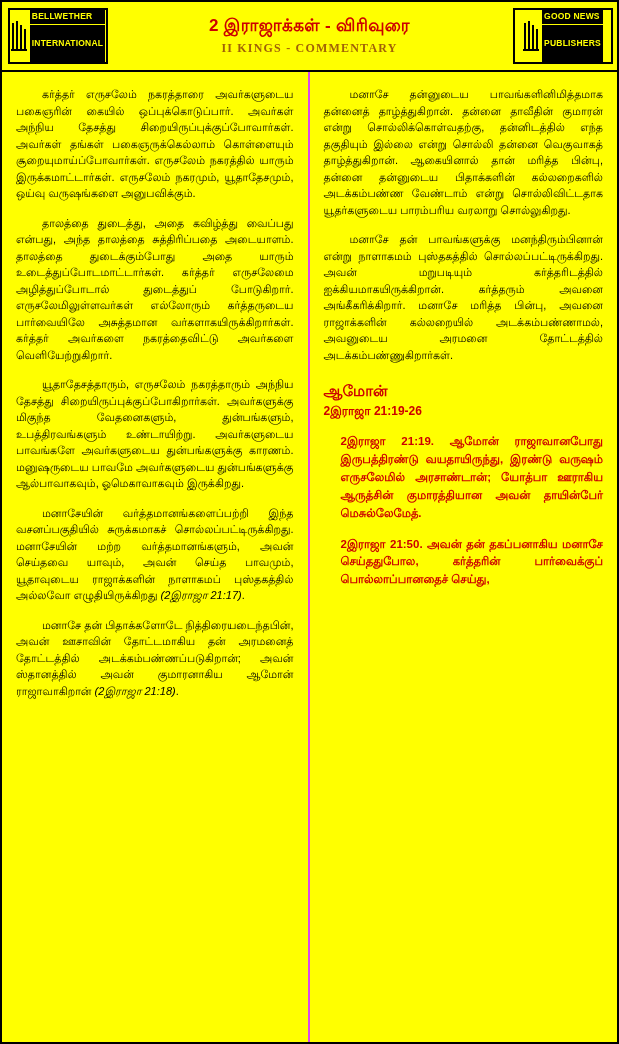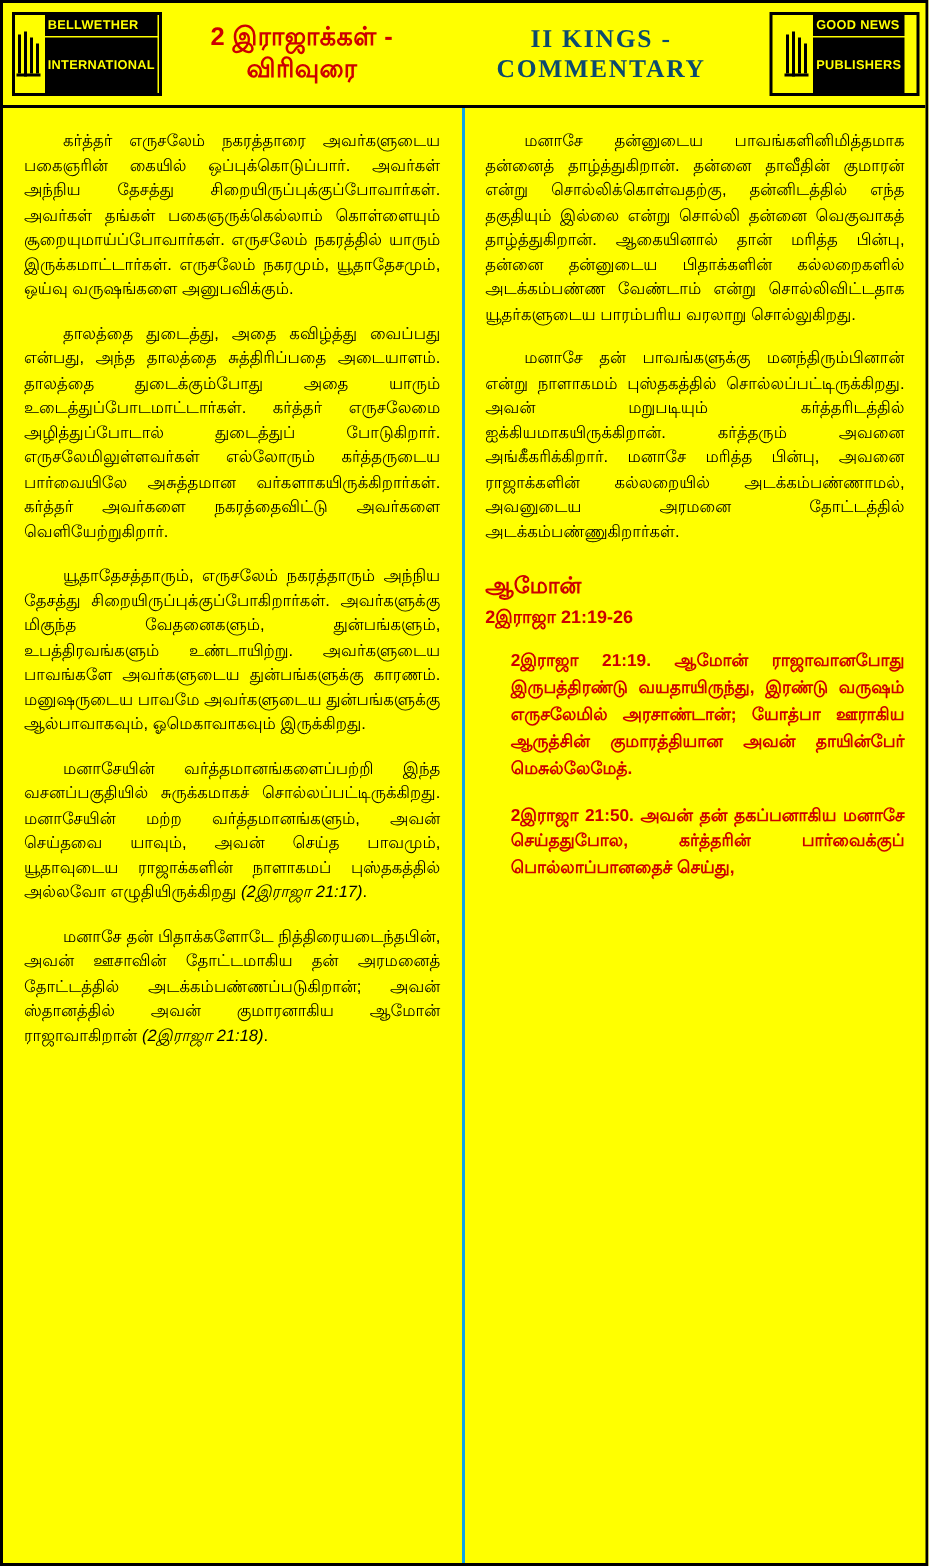--- a/index.html
+++ b/index.html
@@ -61,35 +61,35 @@
     display: block;
     background: #000000;
     color: #ffff00;
     padding: 13px 2px;
     margin-top: 1px;
     white-space: nowrap;
   }
   .title-center {
     flex: 1;
     display: flex;
-    flex-direction: row;
+    flex-direction: column;
     align-items: center;
     justify-content: center;
     gap: 4px;
   }
   .title-ta {
     color: #cc0000;
     font-size: 17px;
     font-weight: bold;
     letter-spacing: 0.3px;
     text-align: center;
   }
   .title-en {
-    color: #0c4a6e;
-    font-size: 17px;
+    color: #a16207;
+    font-size: 12px;
     font-weight: bold;
     font-family: "Liberation Serif", serif;
     letter-spacing: 1.2px;
     text-align: center;
   }
   
   .emblem {
     width: 16px;
     height: 30px;
     position: relative;
@@ -111,21 +111,21 @@
     height: calc(100% - 70px);
     box-sizing: border-box;
   }
   .col {
     width: 50%;
     box-sizing: border-box;
     padding: 14px 14px 10px 14px;
     overflow: hidden;
   }
   .col.left {
-    border-right: 2px solid #0ea5e9;
+    border-right: 2px solid #d946ef;
   }
   p.para {
     margin: 0 0 13px 0;
     font-size: 11px;
     line-height: 1.5;
     color: #000000;
     text-align: justify;
     text-indent: 26px;
     text-justify: inter-word;
   }

